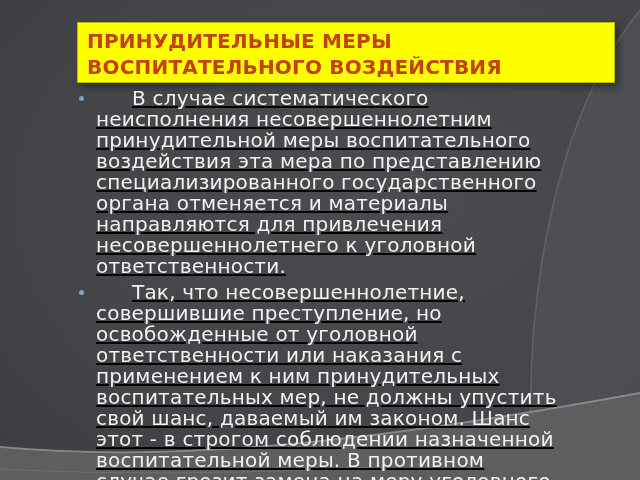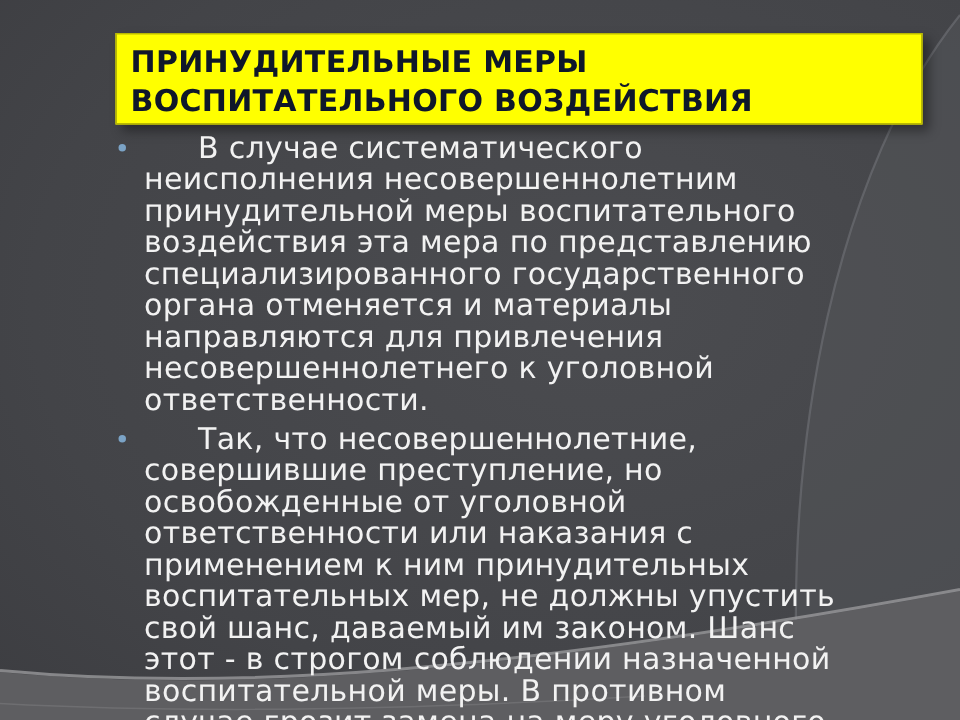--- a/index.html
+++ b/index.html
@@ -14,32 +14,32 @@
   .decor{position:absolute;inset:0;width:640px;height:480px;display:block;}
   .title-bar{
     position:absolute;left:77px;top:22px;width:538px;height:61px;
     background:#ffff00;
     border:1px solid #b9b900;
     box-sizing:border-box;
     box-shadow:4px 4px 7px rgba(0,0,0,0.38);
     display:flex;align-items:center;
   }
   .title-text{
-    color:#0f172a;
+    color:#c2410c;
     font-weight:bold;
     font-size:20px;
     line-height:26px;
     padding:2px 8px 0 9px;
     letter-spacing:0.2px;
     white-space:pre-line;
   }
   .content{
     position:absolute;left:68px;top:88px;width:520px;
   }
-  .bullet-item{position:relative;padding-left:28px;margin:0 0 5px 0;}
+  .bullet-item{position:relative;padding-left:28px;margin:0 0 5px 0;text-decoration:underline;}
   .bullet-dot{
     position:absolute;left:11px;top:8px;
     width:5px;height:5px;border-radius:50%;
     background:#7ba3c6;
   }
   .bullet-text{
     margin:0;
     width:462px;
     color:#f2f2f2;
     font-size:20px;

